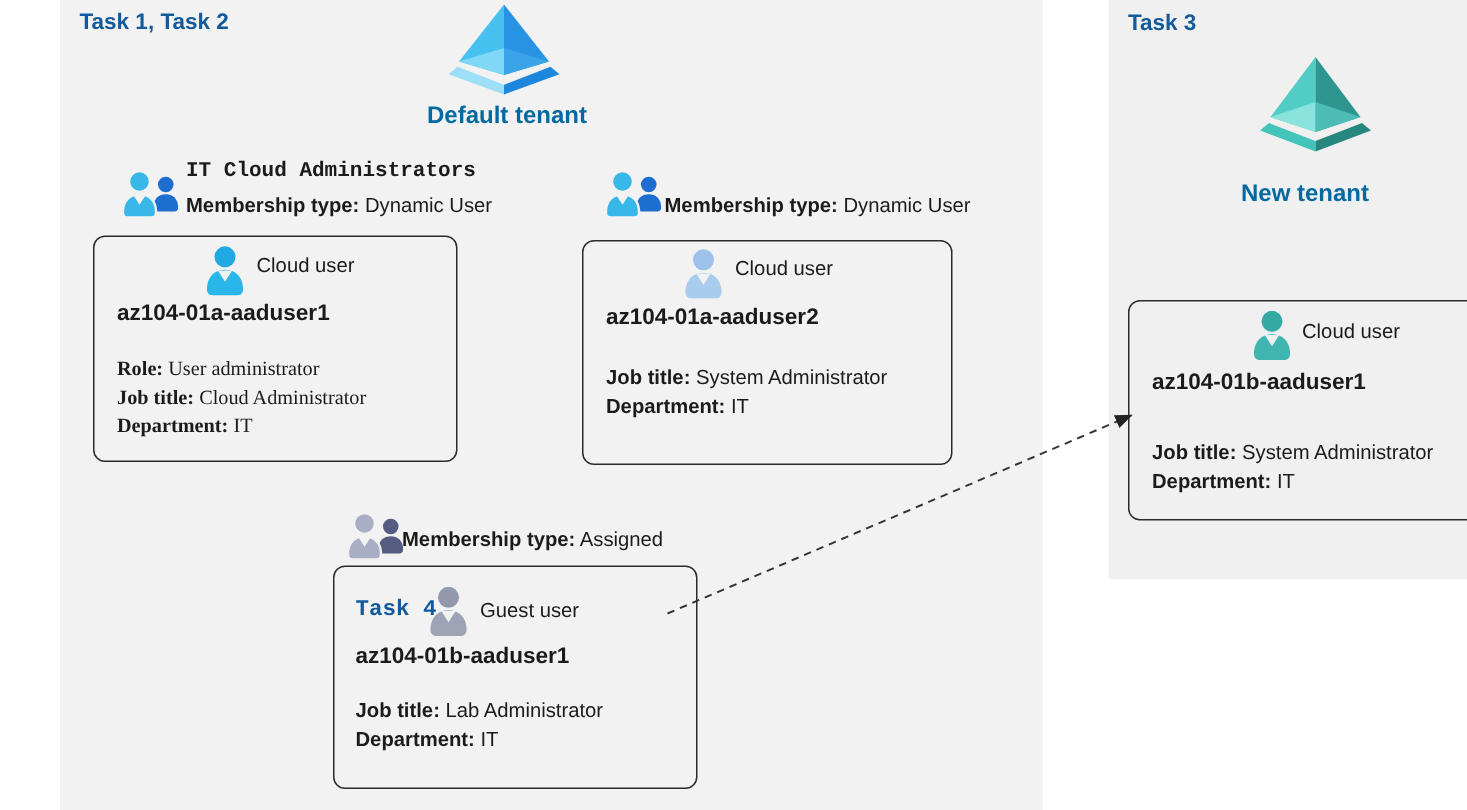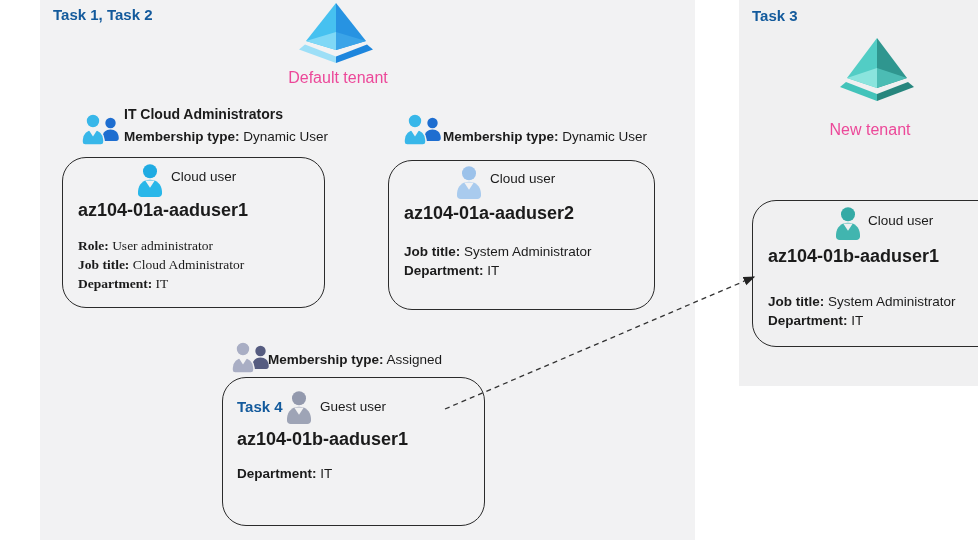--- a/index.html
+++ b/index.html
@@ -5,31 +5,30 @@
   html,body{margin:0;padding:0;background:#fff;}
   .canvas{
     position:relative;width:978px;height:540px;overflow:hidden;
     font-family:"Liberation Sans", sans-serif;color:#1b1b1b;background:#fff;margin-left:40px;
   }
   .abs{position:absolute;}
   .panel{position:absolute;top:0;}
   .panel-left{left:0;width:655px;height:540px;background:#f2f2f3;}
   .panel-right{left:699px;width:279px;height:386px;background:#f0f0f1;}
   .task-label{font-weight:bold;font-size:15px;color:#135a9c;white-space:nowrap;}
-  .tenant-title{font-weight:normal;font-size:16px;color:#ec4899;text-align:center;width:200px;}
+  .tenant-title{font-weight:bold;font-size:16px;color:#0369a1;text-align:center;width:200px;}
   .group-title{font-weight:bold;font-size:14px;white-space:nowrap;}
   .membership{font-size:13.5px;white-space:nowrap;}
   .membership b{font-weight:bold;}
   .card{
-    position:absolute;border:1.4px solid #2b2b2b;border-radius:24px;
+    position:absolute;border:1.4px solid #2b2b2b;border-radius:8px;
     background:transparent;
-    padding-left:20px;
   }
   .user-type{font-size:13.5px;white-space:nowrap;}
-  .username{font-weight:bold;font-size:18px;white-space:nowrap;}
+  .username{font-weight:bold;font-size:15px;white-space:nowrap;}
   .fields{font-size:13.5px;line-height:19px;}
   .fline{white-space:nowrap;}
   .fline b{font-weight:bold;}
   svg{display:block;}
   .arrow-overlay{position:absolute;left:0;top:0;pointer-events:none;}
 </style>
 </head>
 <body>
 
 <div class="canvas">
@@ -56,21 +55,21 @@
     <svg width="42" height="34" viewBox="0 0 42 34">
       <circle cx="30.5" cy="11" r="5.2" fill="#1e6ed0"></circle>
       <path d="M30.5 17.5 C25.8 17.5 22.8 20.4 22.3 25 L22.3 26.6 C22.3 28 23.3 29 24.7 29 L36.3 29 C37.7 29 38.7 28 38.7 26.6 L38.7 25 C38.2 20.4 35.2 17.5 30.5 17.5 Z" fill="#1e6ed0"></path>
       <g stroke="#f2f2f3" stroke-width="1.6">
         <circle cx="13" cy="9" r="7" fill="#38b7e9"></circle>
         <path d="M13 17.5 C6.5 17.5 2.5 21.7 2 28 L2 30 C2 31.8 3.4 33 5.2 33 L20.8 33 C22.6 33 24 31.8 24 30 L24 28 C23.5 21.7 19.5 17.5 13 17.5 Z" fill="#38b7e9"></path>
       </g>
       <polygon points="8.8,18 13,24.5 17.2,18" fill="#f2f2f3"></polygon>
     </svg>
   </span>
-  <div class="abs group-title" style="left:84px;top:106px;">IT Cloud Administrators</div>
+  <div class="abs group-title" style="left:84px;top:106px;font-family:Liberation Mono, monospace;">IT Cloud Administrators</div>
   <div class="abs membership" style="left:84px;top:129px;">
     <b>Membership type:</b>
     <span>Dynamic User</span>
   </div>
 
   <span class="abs" style="left:362px;top:112px;">
     <svg width="42" height="34" viewBox="0 0 42 34">
       <circle cx="30.5" cy="11" r="5.2" fill="#1e6ed0"></circle>
       <path d="M30.5 17.5 C25.8 17.5 22.8 20.4 22.3 25 L22.3 26.6 C22.3 28 23.3 29 24.7 29 L36.3 29 C37.7 29 38.7 28 38.7 26.6 L38.7 25 C38.2 20.4 35.2 17.5 30.5 17.5 Z" fill="#1e6ed0"></path>
       <g stroke="#f2f2f3" stroke-width="1.6">
@@ -143,31 +142,35 @@
       </g>
       <polygon points="8.8,18 13,24.5 17.2,18" fill="#f2f2f3"></polygon>
     </svg>
   </span>
   <div class="abs membership" style="left:228px;top:352px;">
     <b>Membership type:</b>
     <span>Assigned</span>
   </div>
 
   <div class="card" style="left:182px;top:377px;width:241px;height:147px;">
-    <div class="abs task-label" style="left:14px;top:20px;">Task 4</div>
+    <div class="abs task-label" style="left:14px;top:20px;font-family:Liberation Mono, monospace;">Task 4</div>
     <span class="abs" style="left:62px;top:13px;">
       <svg width="28" height="33" viewBox="0 0 28 33">
         <circle cx="14" cy="7.2" r="7" fill="#9399ad"></circle>
         <path d="M14 15.8 C7 15.8 2.6 20.4 2 27.3 L2 29.4 C2 31.4 3.6 33 5.6 33 L22.4 33 C24.4 33 26 31.4 26 29.4 L26 27.3 C25.4 20.4 21 15.8 14 15.8 Z" fill="#9ea4b6"></path>
         <polygon points="9.2,16.4 14,23.8 18.8,16.4" fill="#f2f2f3"></polygon>
       </svg>
     </span>
     <div class="abs user-type" style="left:97px;top:21px;">Guest user</div>
     <div class="abs username" style="left:14px;top:51px;">az104-01b-aaduser1</div>
     <div class="abs fields" style="left:14px;top:86px;">
+      <div class="fline">
+        <b>Job title:</b>
+        <span>Lab Administrator</span>
+      </div>
       <div class="fline">
         <b>Department:</b>
         <span>IT</span>
       </div>
     </div>
   </div>
 
   <div class="abs task-label" style="left:712px;top:7px;">Task 3</div>
 
   <span class="abs" style="left:799px;top:36px;">

